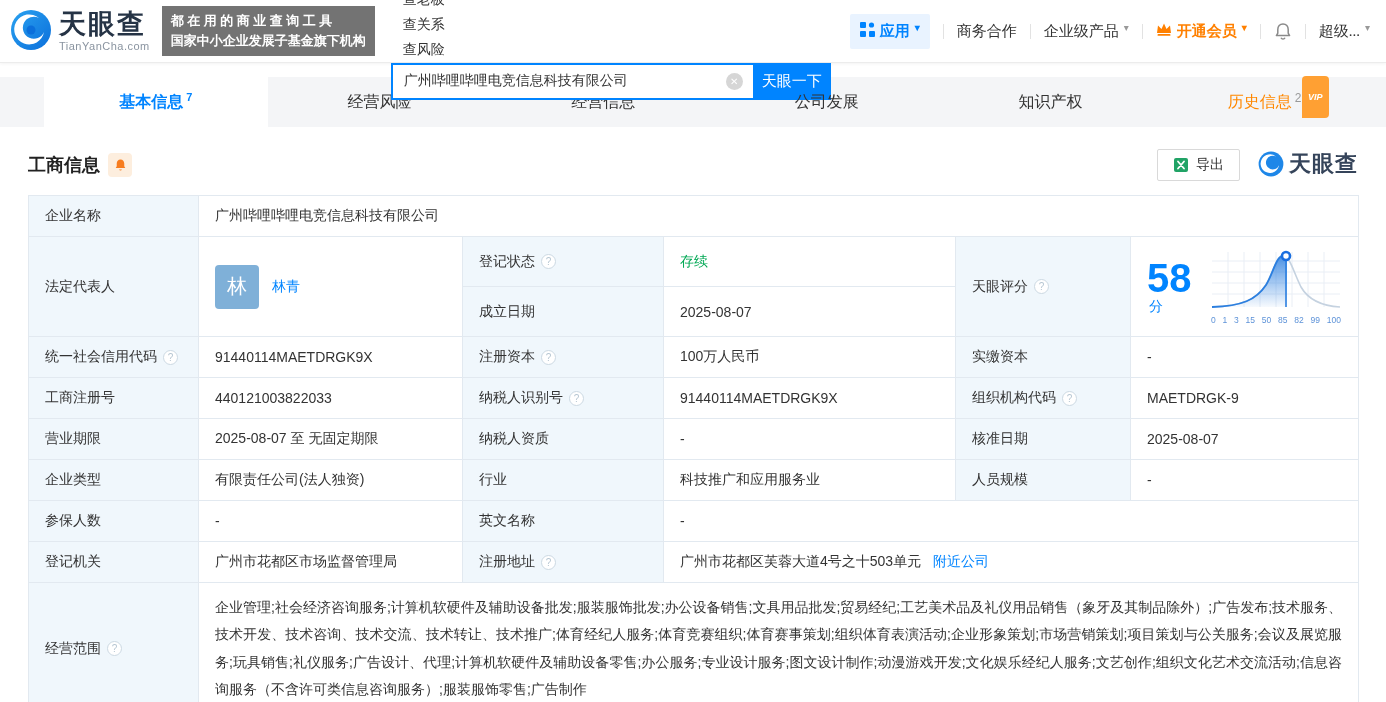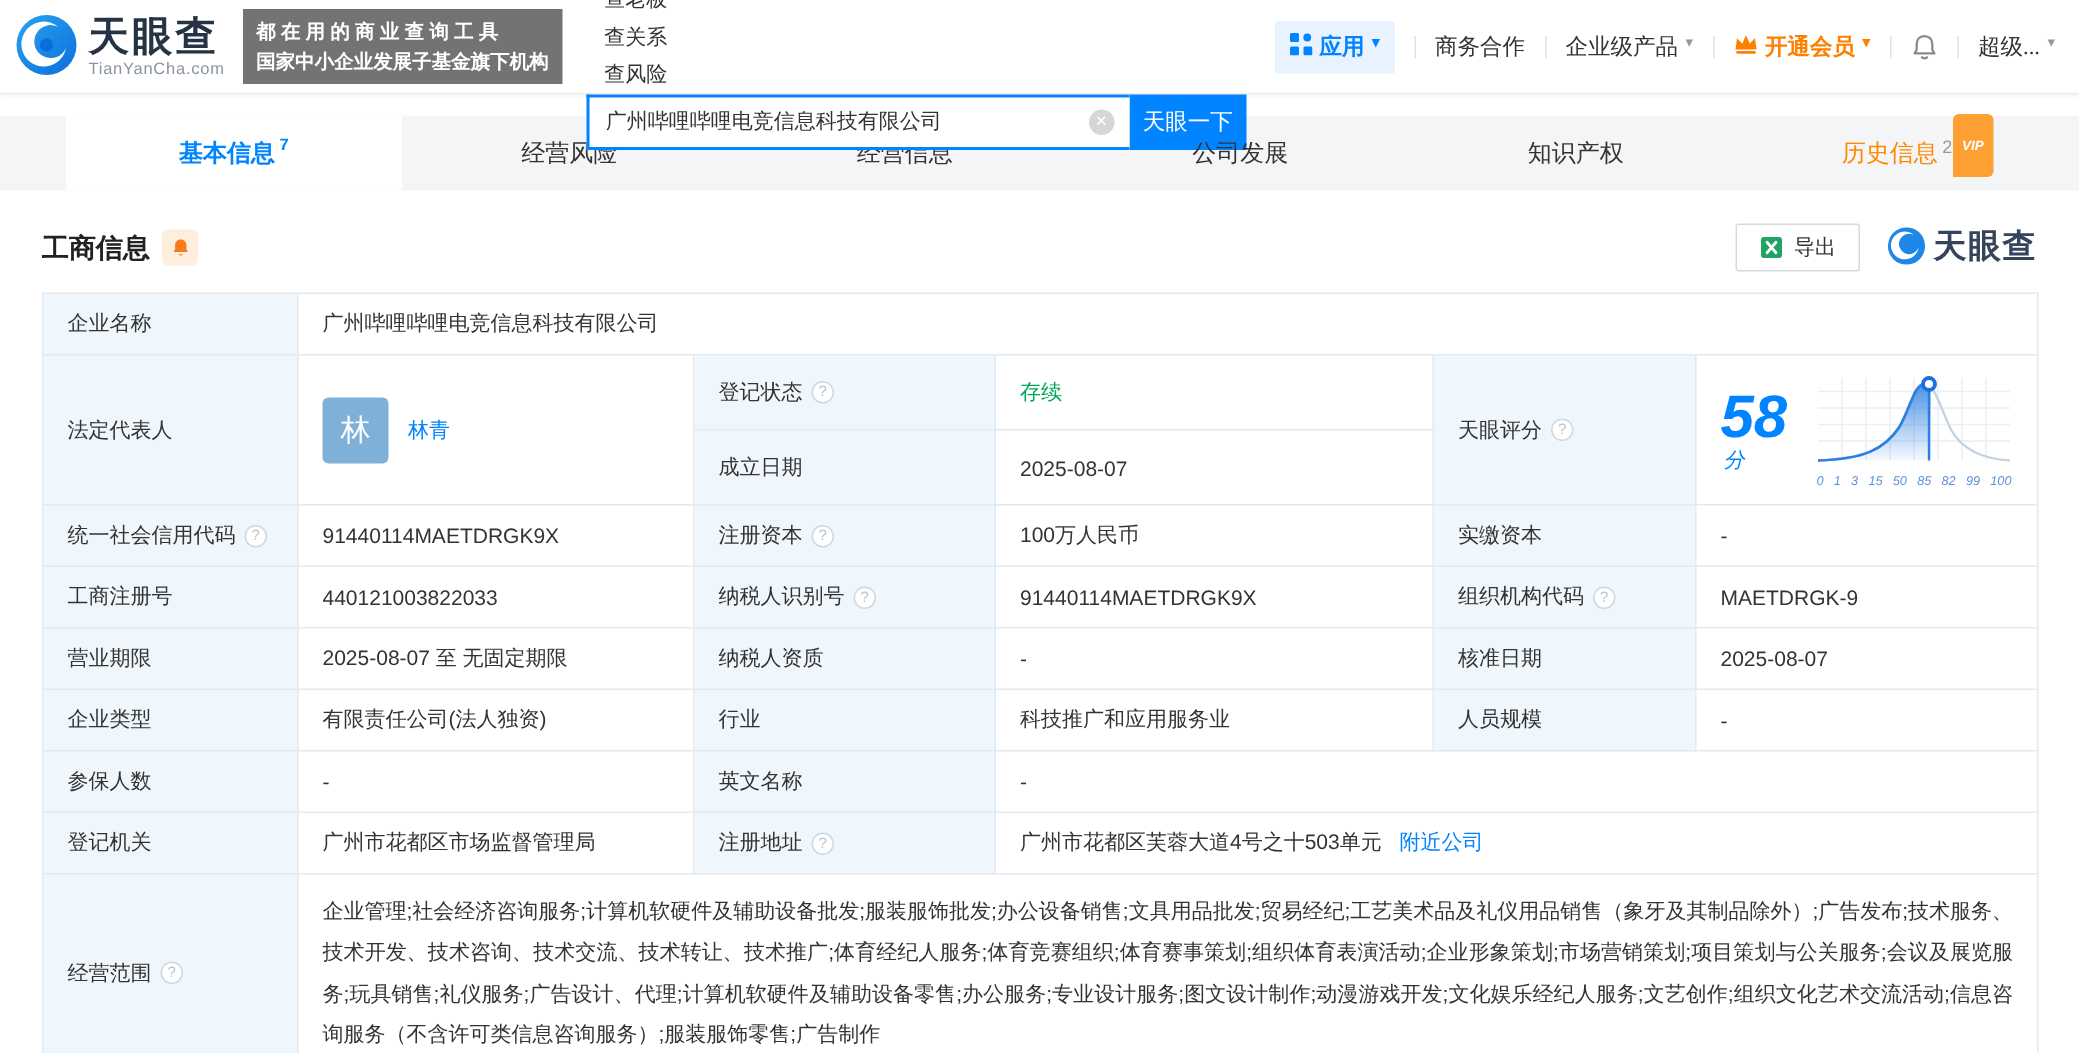--- a/index.html
+++ b/index.html
@@ -75,21 +75,21 @@
   table.biz td { border:1px solid #e2e9f0; padding:11px 16px; vertical-align:middle; color:#333;
     word-break:break-all; }
   td.lbl { background:#f0f7fc; }
   td.lbl .lt { display:inline-flex; align-items:center; }
   .status-ok { color:#00a854; }
   .link { color:#0084ff; cursor:pointer; text-decoration:none; }
   .rep { display:flex; align-items:center; }
   .avatar { width:44px; height:44px; background:#7fb0d8; color:#fff; border-radius:4px; font-size:20px;
     display:inline-flex; align-items:center; justify-content:center; cursor:pointer; flex:none; }
   .rep .link { margin-left:13px; font-size:14px; }
-  .score-wrap { display:flex; align-items:center; gap:14px;font-style:italic; }
+  .score-wrap { display:flex; align-items:center; gap:14px; }
   .score-num { font-size:40px; font-weight:bold; color:#0084ff; line-height:1; }
   .score-unit { font-size:14px; color:#0084ff; margin-left:2px; }
   .curve-box { width:132px; }
   .ticks { display:flex; justify-content:space-between; font-size:8.5px; color:#5e93d8; padding:0 1px; }
   .scope { line-height:1.95; text-align:justify; }
 </style>
 </head>
 <body>
 
 <div class="topbar">

